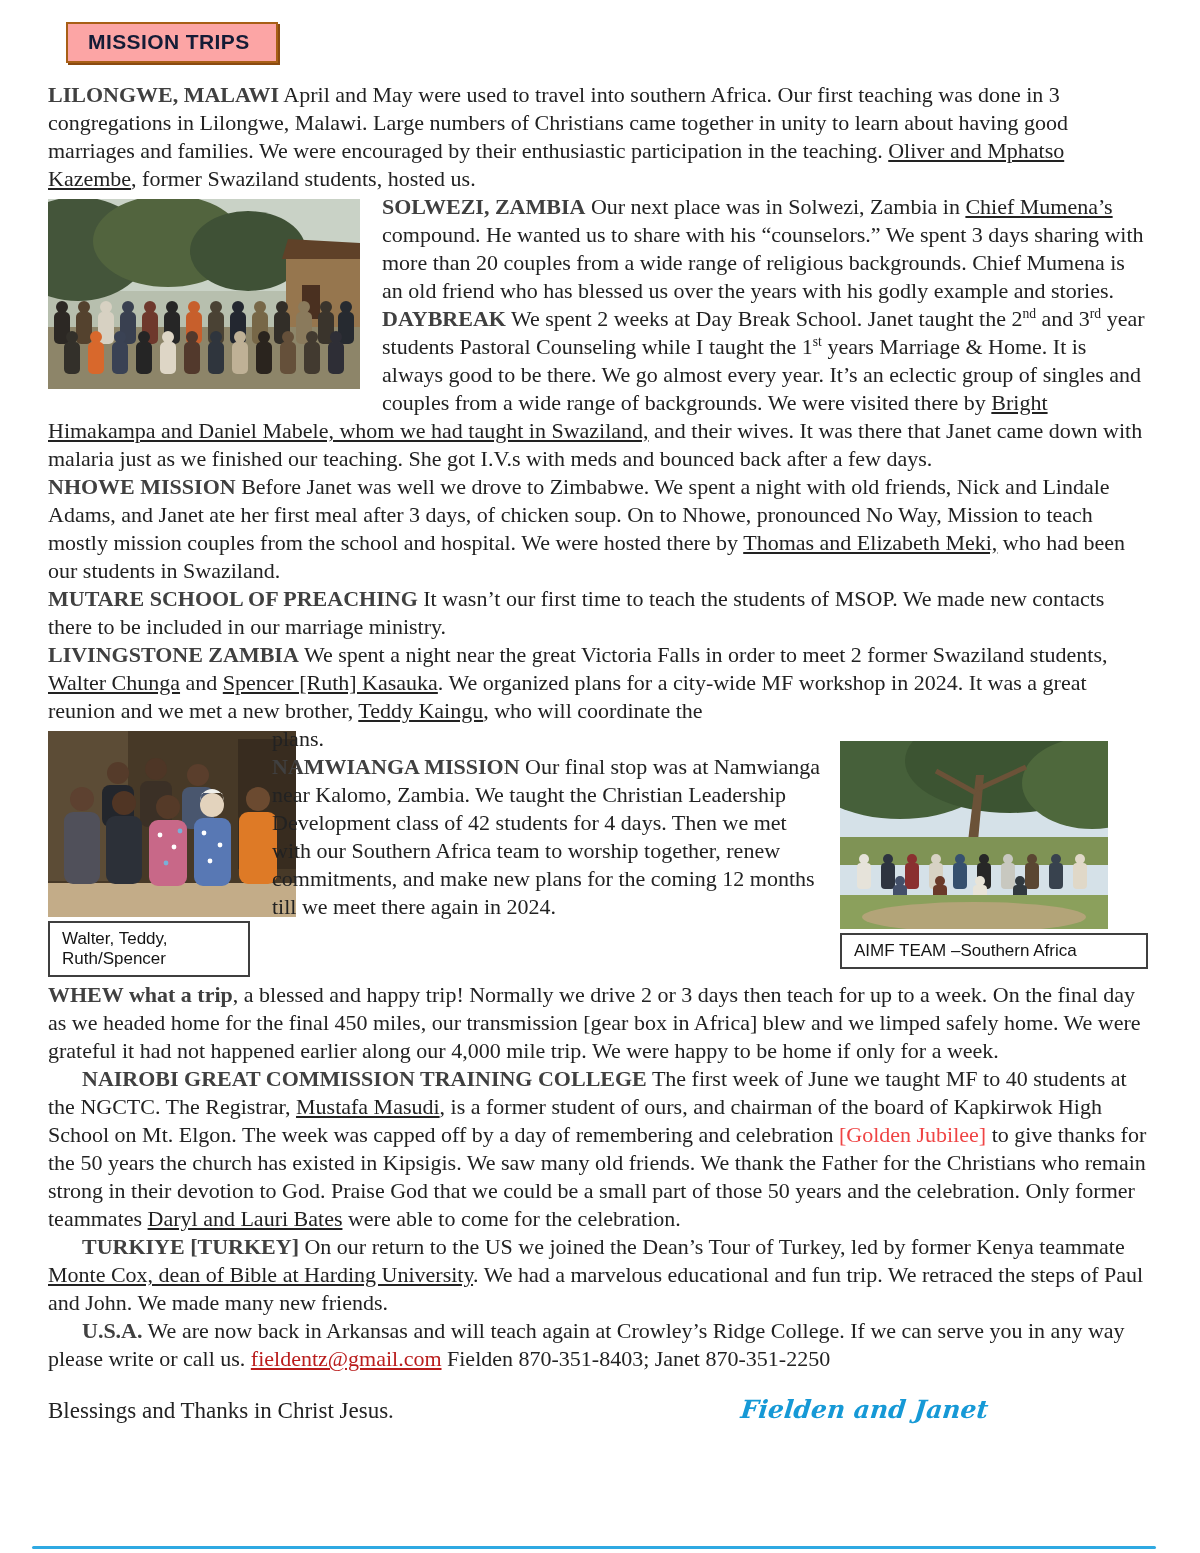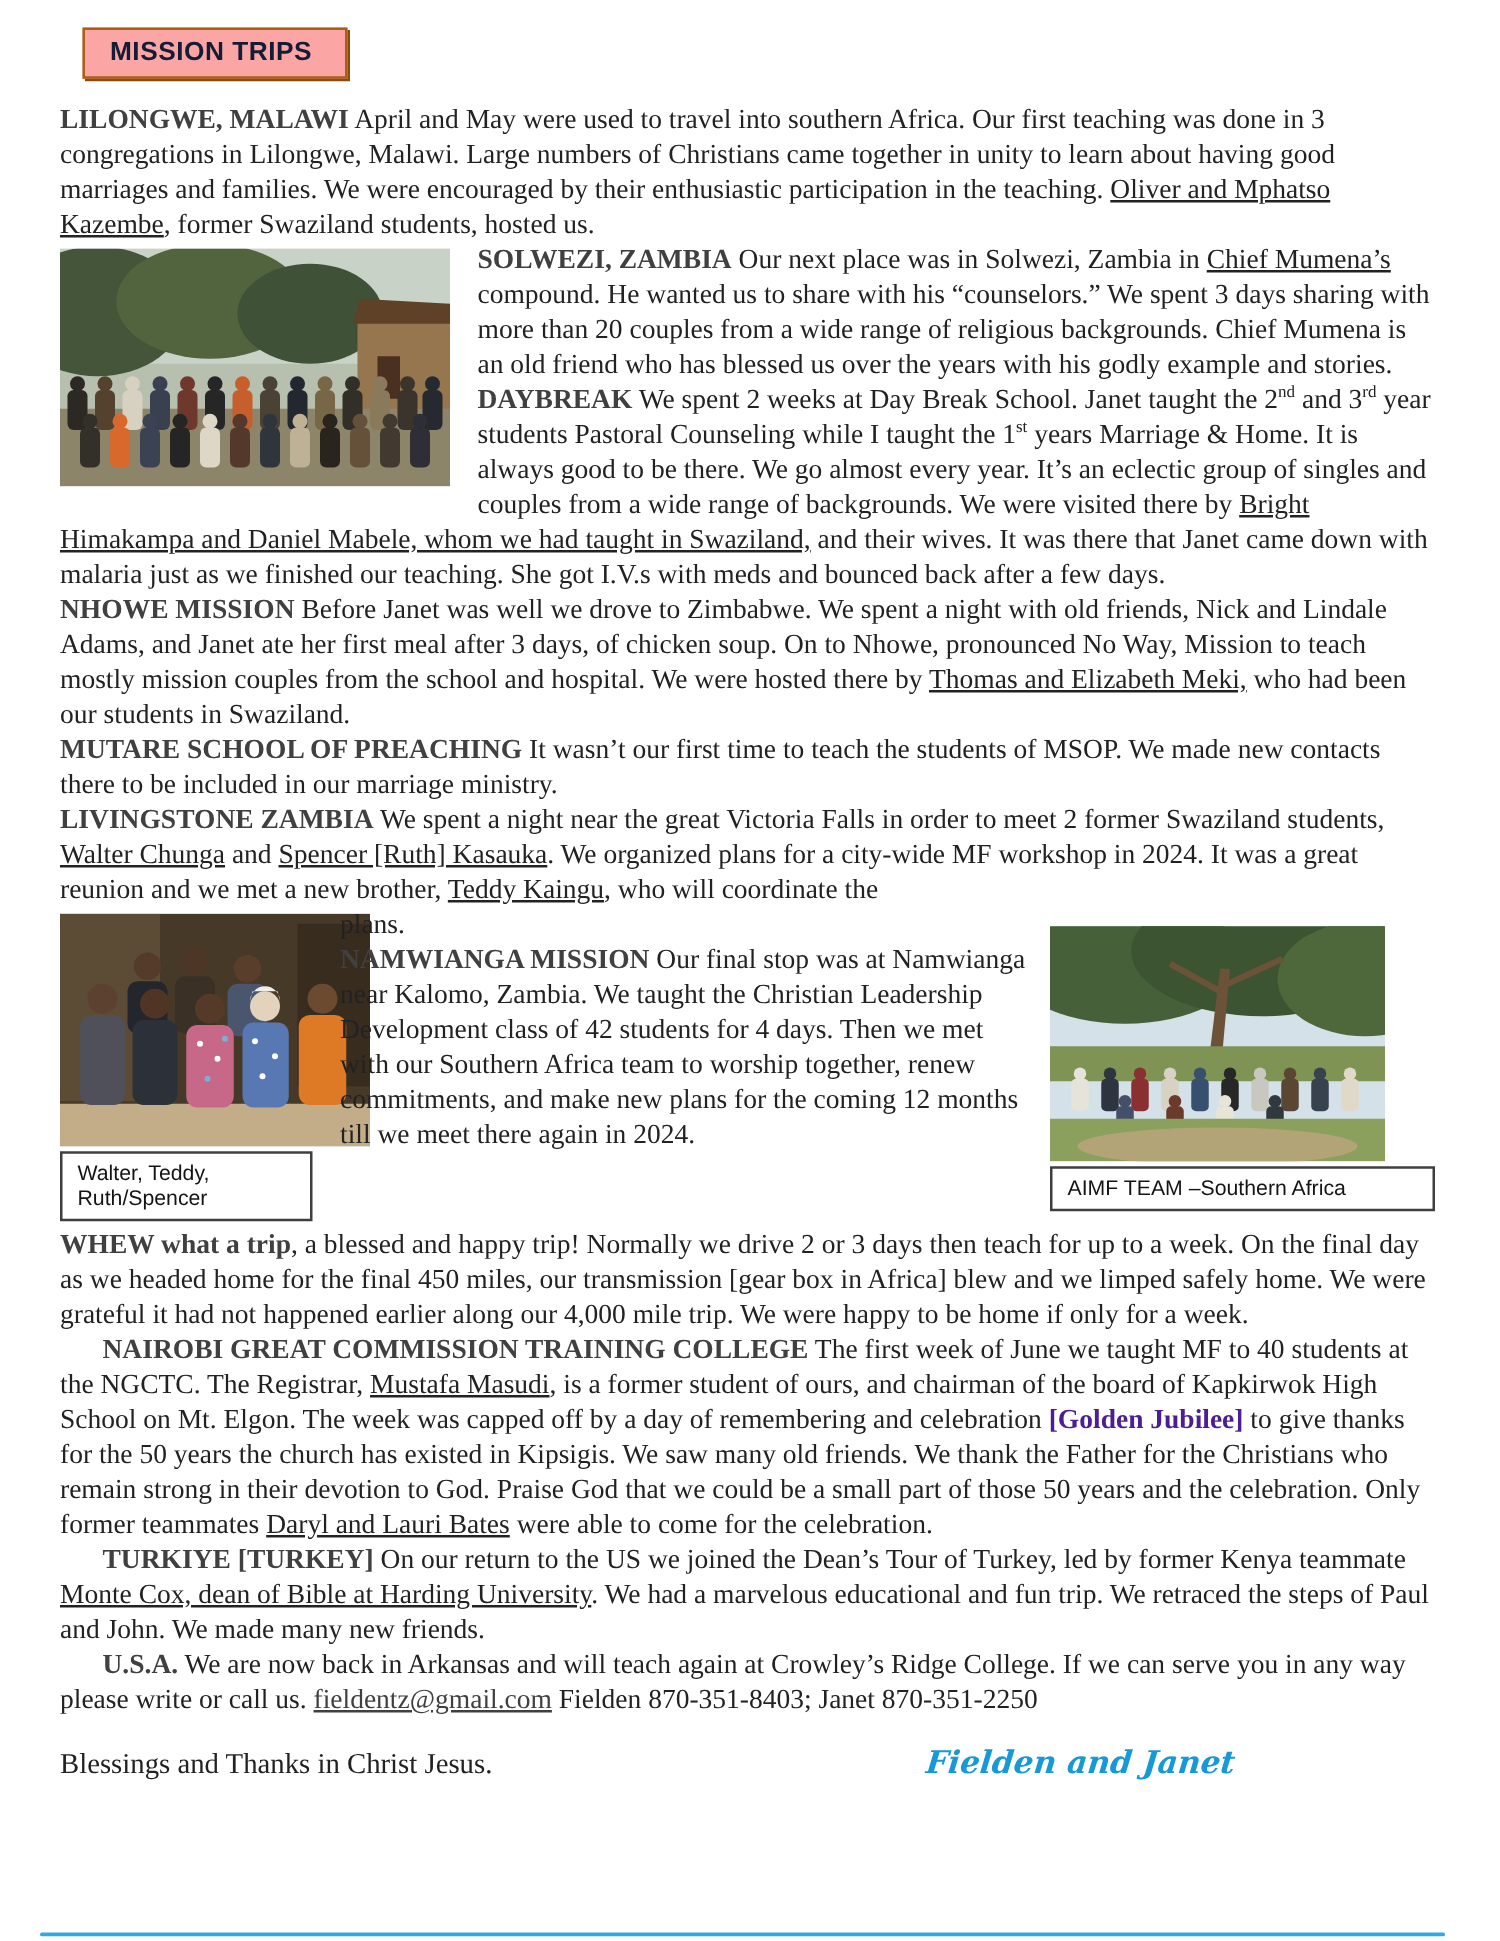--- a/index.html
+++ b/index.html
@@ -18,22 +18,22 @@
   }
   .badge-label {
     font-family:"Liberation Sans", sans-serif; font-size:21px; font-weight:bold;
     color:#141c36; letter-spacing:.4px;
   }
 
   
   .para { font-size:22px; line-height:28px; color:#222; }
   .h { color:#404040; font-weight:bold; }
   .u { text-decoration:underline; }
-  .gold { color:#4c1d95; font-weight:bold; }
-  .email { color:#404040; text-decoration:underline; cursor:pointer; }
+  .gold { color:#ef4444; font-weight:normal; }
+  .email { color:#b91c1c; text-decoration:underline; cursor:pointer; }
   sup { font-size:.62em; line-height:0; vertical-align:super; }
   .indent { text-indent:34px; }
   .clear { clear:both; }
 
   
   figure { display:block; }
   .fig1 { float:left; width:312px; margin:6px 22px 4px 0; }
   .fig2 { float:left; width:202px; margin:6px 22px 4px 0; }
   .fig3 { float:right; width:308px; margin:16px 0 4px 16px; }
   .photo { display:block; background:#ccc; }

